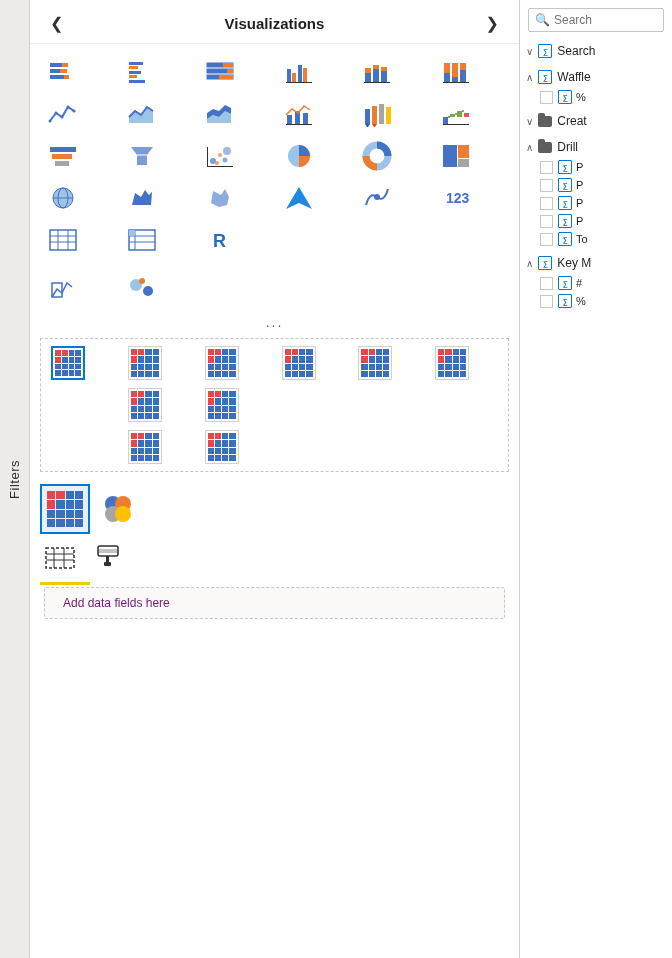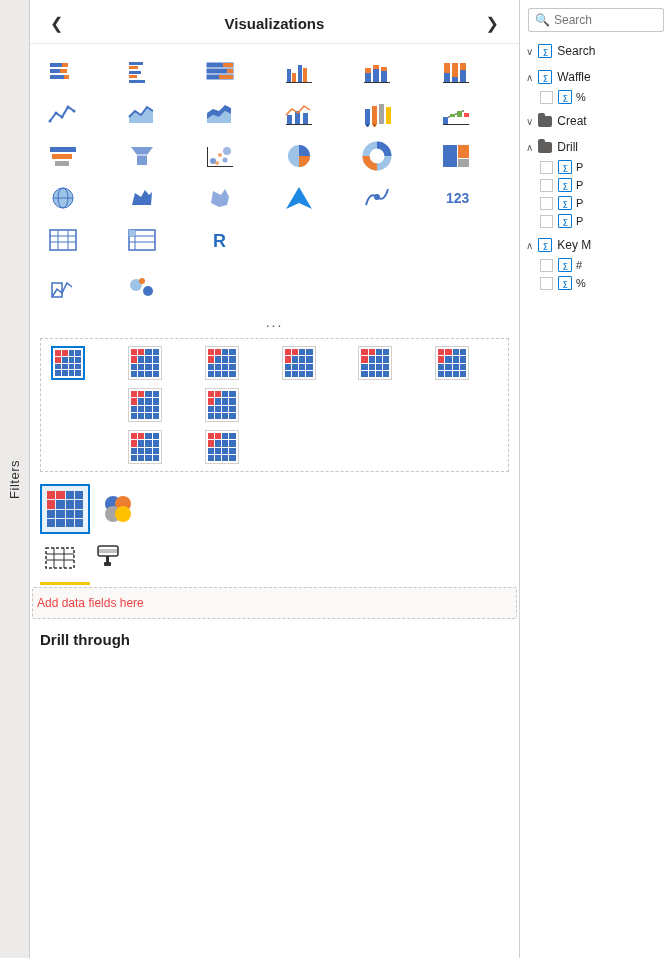--- a/index.html
+++ b/index.html
@@ -177,26 +177,26 @@
       font-size: 13px;
       color: #201f1e;
       font-weight: 500;
       border-bottom: 2px solid #f2c811;
       display: inline-block;
       padding-bottom: 2px;
       margin: 0 10px 8px;
     }
 
     .add-data-field {
-      margin: 0 2px;
-      padding: 8px 4px;
+      margin: 0 14px;
+      padding: 8px 18px;
       border: 1px dashed #c8c6c4;
       border-radius: 2px;
       font-size: 12px;
-      color: #ef4444;
+      color: #701a75;
       background: #faf9f8;
       cursor: pointer;
     }
 
     .drill-through-label {
       font-size: 15px;
       font-weight: 600;
       color: #201f1e;
       padding: 12px 10px 8px;
     }
@@ -866,21 +866,20 @@
         <rect x="10" y="18" width="7" height="4" rx="1" fill="#323130"></rect>
       </svg>
     </div>
   </div>
 
   <div style="margin:0 10px 2px;height:3px;background:#f2c811;width:50px;"></div>
 
 
   <div class="add-data-field">Add data fields here</div>
 
-  <div class="drill-through-label">Drill through</div>
 
 </div>
 
 <div class="fields-panel">
 
   <div class="fields-search">
     <span class="fields-search-icon">🔍</span>
     <input class="fields-search-input" type="text" placeholder="Search" style="">
   </div>
 
@@ -940,20 +939,25 @@
     <div class="field-item">
       <div class="field-checkbox"></div>
       <div class="calc-icon" style="margin-right:4px;flex-shrink:0;">∑</div>
       <span class="field-name">P</span>
     </div>
     <div class="field-item">
       <div class="field-checkbox"></div>
       <div class="calc-icon" style="margin-right:4px;flex-shrink:0;">∑</div>
       <span class="field-name">P</span>
     </div>
+    <div class="field-item">
+      <div class="field-checkbox"></div>
+      <div class="calc-icon" style="margin-right:4px;flex-shrink:0;">∑</div>
+      <span class="field-name">To</span>
+    </div>
   </div>
 
   <div class="field-group">
     <div class="field-group-header">
       <span class="chevron">∧</span>
       <div class="field-group-icon">
         <div class="calc-icon">∑</div>
       </div>
       <span>Key M</span>
     </div>

